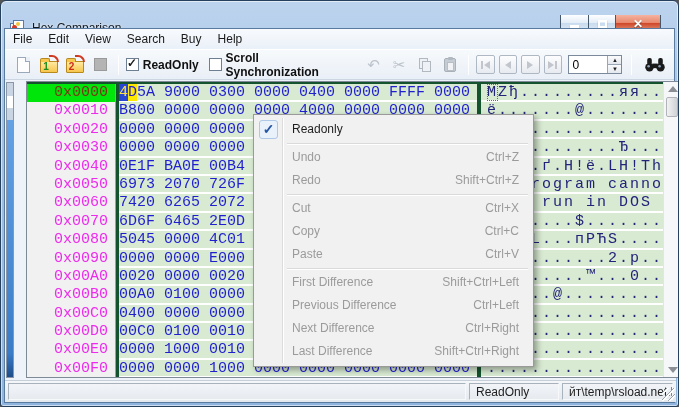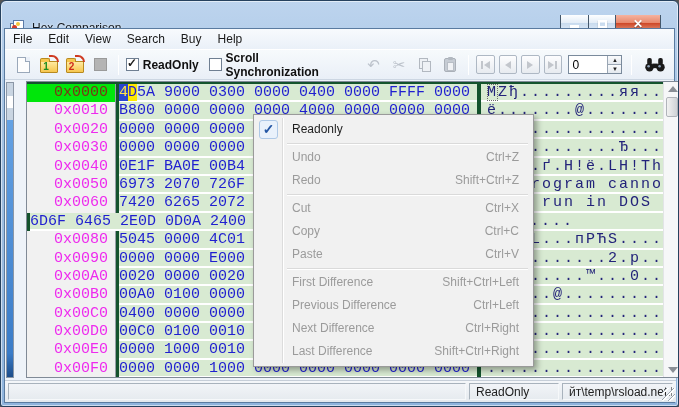--- a/index.html
+++ b/index.html
@@ -228,21 +228,21 @@
       <div class="minimap"></div>
       <div class="hexview">
         <div class="rows">
             <div class="row"><div class="addr active">0x0000</div><div class="hx"><span class="cur-hi">4</span><span class="cur-lo">D</span>5A 9000 0300 0000 0400 0000 FFFF 0000</div><div class="as"><span class="caret-ascii">M</span>Zђ.........яя..</div></div>
             <div class="row"><div class="addr">0x0010</div><div class="hx">B800 0000 0000 0000 4000 0000 0000 0000</div><div class="as">ё.......@.......</div></div>
             <div class="row"><div class="addr">0x0020</div><div class="hx">0000 0000 0000 0000 0000 0000 0000 0000</div><div class="as">................</div></div>
             <div class="row"><div class="addr">0x0030</div><div class="hx">0000 0000 0000 0000 0000 0000 8000 0000</div><div class="as">............Ђ...</div></div>
             <div class="row"><div class="addr">0x0040</div><div class="hx">0E1F BA0E 00B4 09CD 21B8 014C CD21 5468</div><div class="as">..є..ґ.Н!ё.LН!Th</div></div>
             <div class="row"><div class="addr">0x0050</div><div class="hx">6973 2070 726F 6772 616D 2063 616E 6E6F</div><div class="as">is program canno</div></div>
             <div class="row"><div class="addr">0x0060</div><div class="hx">7420 6265 2072 756E 2069 6E20 444F 5320</div><div class="as">t be run in DOS </div></div>
-            <div class="row"><div class="hx">6D6F 6465 2E0D 0D0A 2400 0000 0000 0000</div><div class="as">mode....$.......</div></div>
+            <div class="row"><div class="addr">0x0070</div><div class="hx">6D6F 6465 2E0D 0D0A 2400 0000 0000 0000</div><div class="as">mode....$.......</div></div>
             <div class="row"><div class="addr">0x0080</div><div class="hx">5045 0000 4C01 0300 EFD0 8B53 0000 0000</div><div class="as">PE..L...пРЋS....</div></div>
             <div class="row"><div class="addr">0x0090</div><div class="hx">0000 0000 E000 0000 0000 0032 2E70 0000</div><div class="as">...........2.p..</div></div>
             <div class="row"><div class="addr">0x00A0</div><div class="hx">0020 0000 0020 0000 0099 0000 0030 0000</div><div class="as">.........™...0..</div></div>
             <div class="row"><div class="addr">0x00B0</div><div class="hx">00A0 0100 0000 4000 0000 0000 0000 0000</div><div class="as">......@.........</div></div>
             <div class="row"><div class="addr">0x00C0</div><div class="hx">0400 0000 0000 0000 0000 0000 0000 0000</div><div class="as">................</div></div>
             <div class="row"><div class="addr">0x00D0</div><div class="hx">00C0 0100 0010 0000 0000 0000 0000 0000</div><div class="as">................</div></div>
             <div class="row"><div class="addr">0x00E0</div><div class="hx">0000 1000 0010 0000 0000 0000 0000 0000</div><div class="as">................</div></div>
             <div class="row"><div class="addr">0x00F0</div><div class="hx">0000 0000 1000 0000 0000 0000 0000 0000</div><div class="as">................</div></div>
           </div>
         <div class="vscroll">

